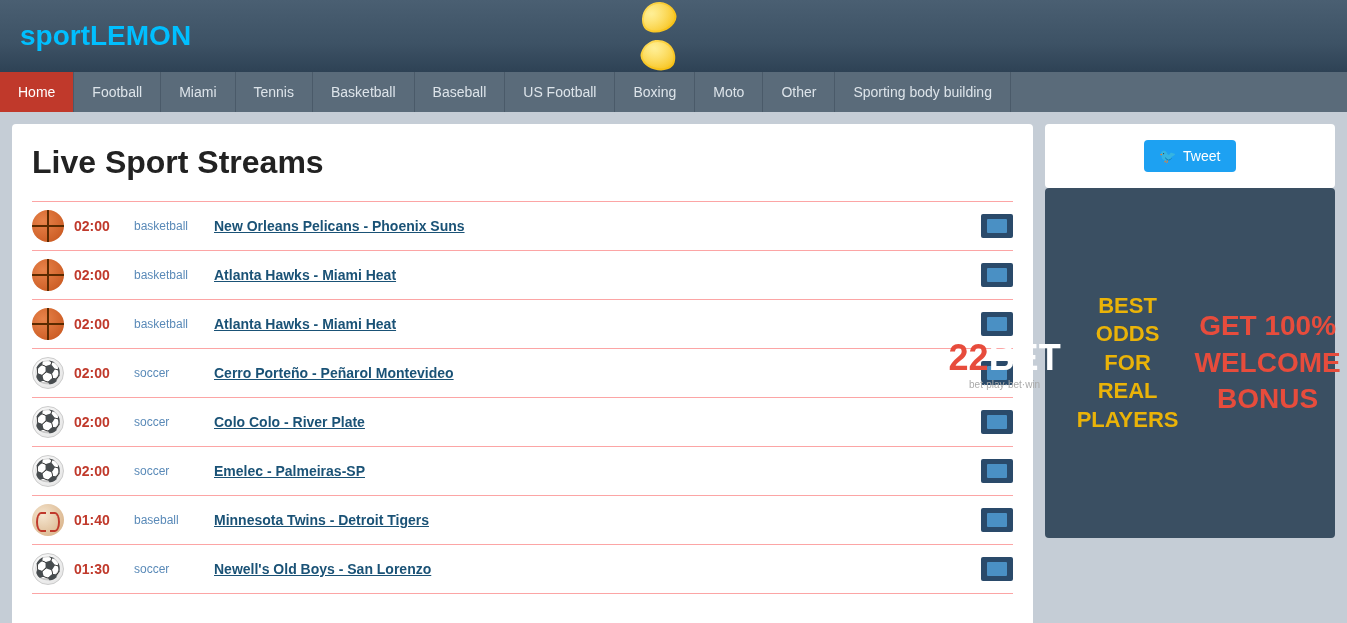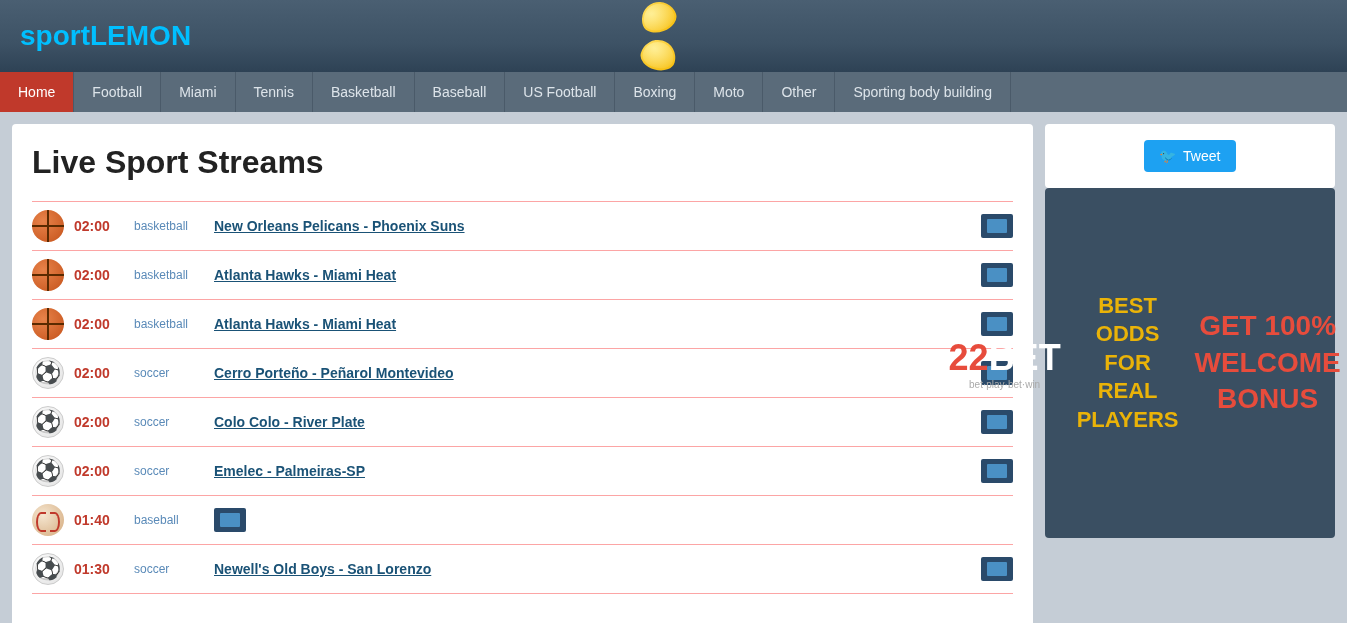--- a/index.html
+++ b/index.html
@@ -349,20 +349,21 @@
           <div class="ball-soccer"></div>
           <div class="stream-time">02:00</div>
           <div class="stream-sport">soccer</div>
           <div class="stream-name">Emelec - Palmeiras-SP</div>
           <div class="stream-tv"></div>
         </div>
         <div class="stream-row">
           <div class="ball-baseball"></div>
           <div class="stream-time">01:40</div>
           <div class="stream-sport">baseball</div>
+          <div class="stream-name">Minnesota Twins - Detroit Tigers</div>
           <div class="stream-tv"></div>
         </div>
         <div class="stream-row">
           <div class="ball-soccer"></div>
           <div class="stream-time">01:30</div>
           <div class="stream-sport">soccer</div>
           <div class="stream-name">Newell's Old Boys - San Lorenzo</div>
           <div class="stream-tv"></div>
         </div>
         <div class="stream-row"></div>

